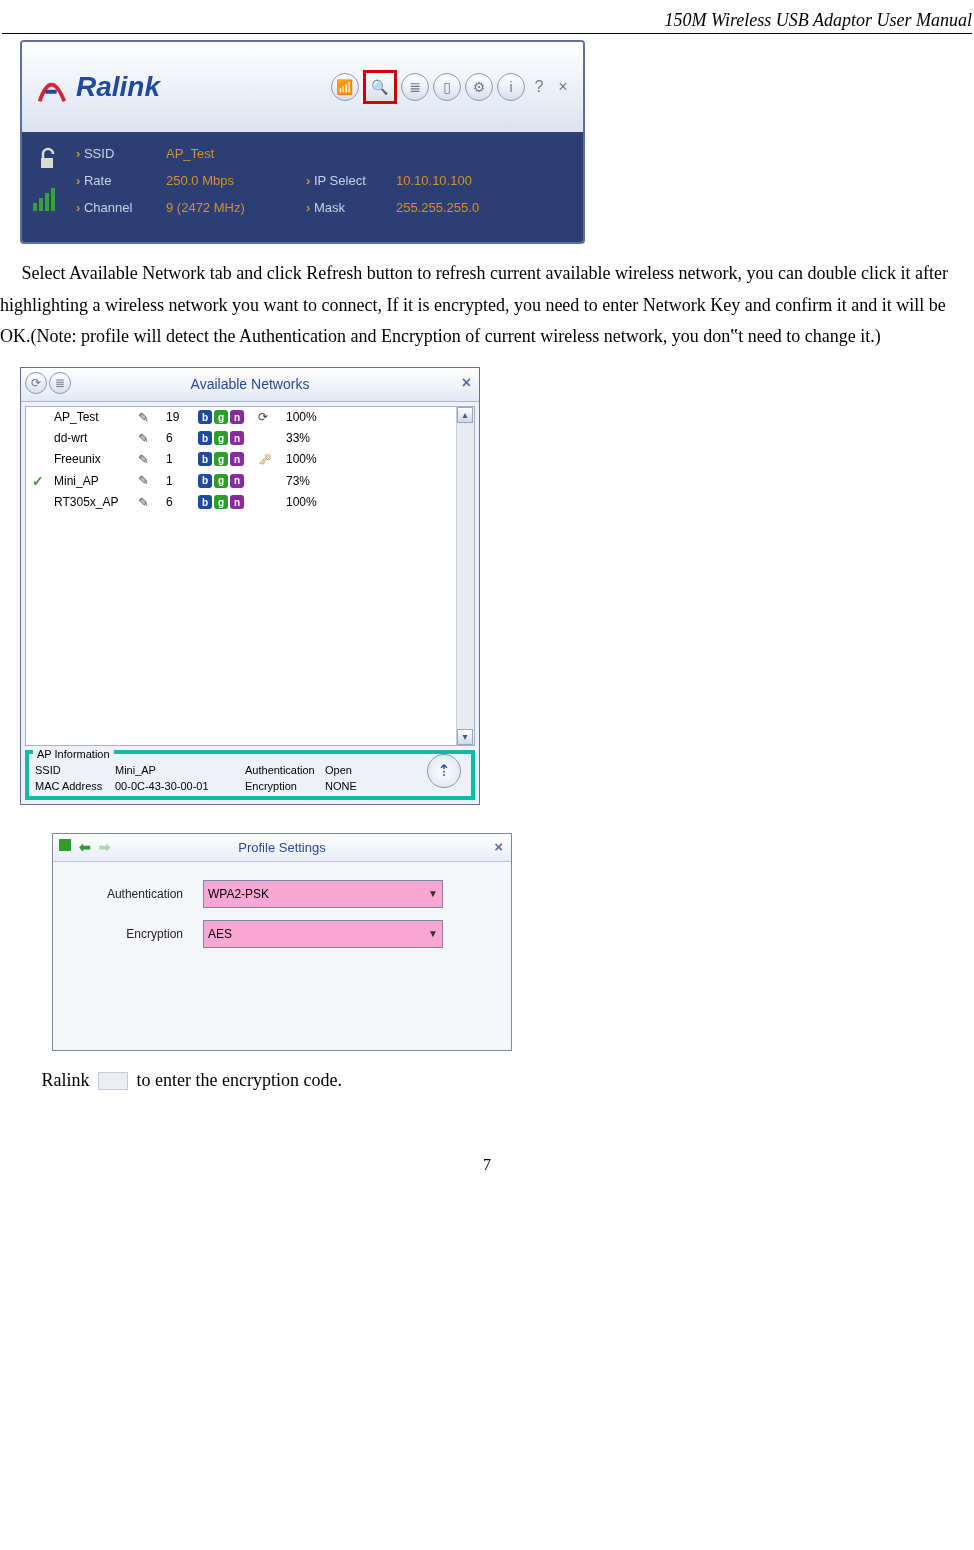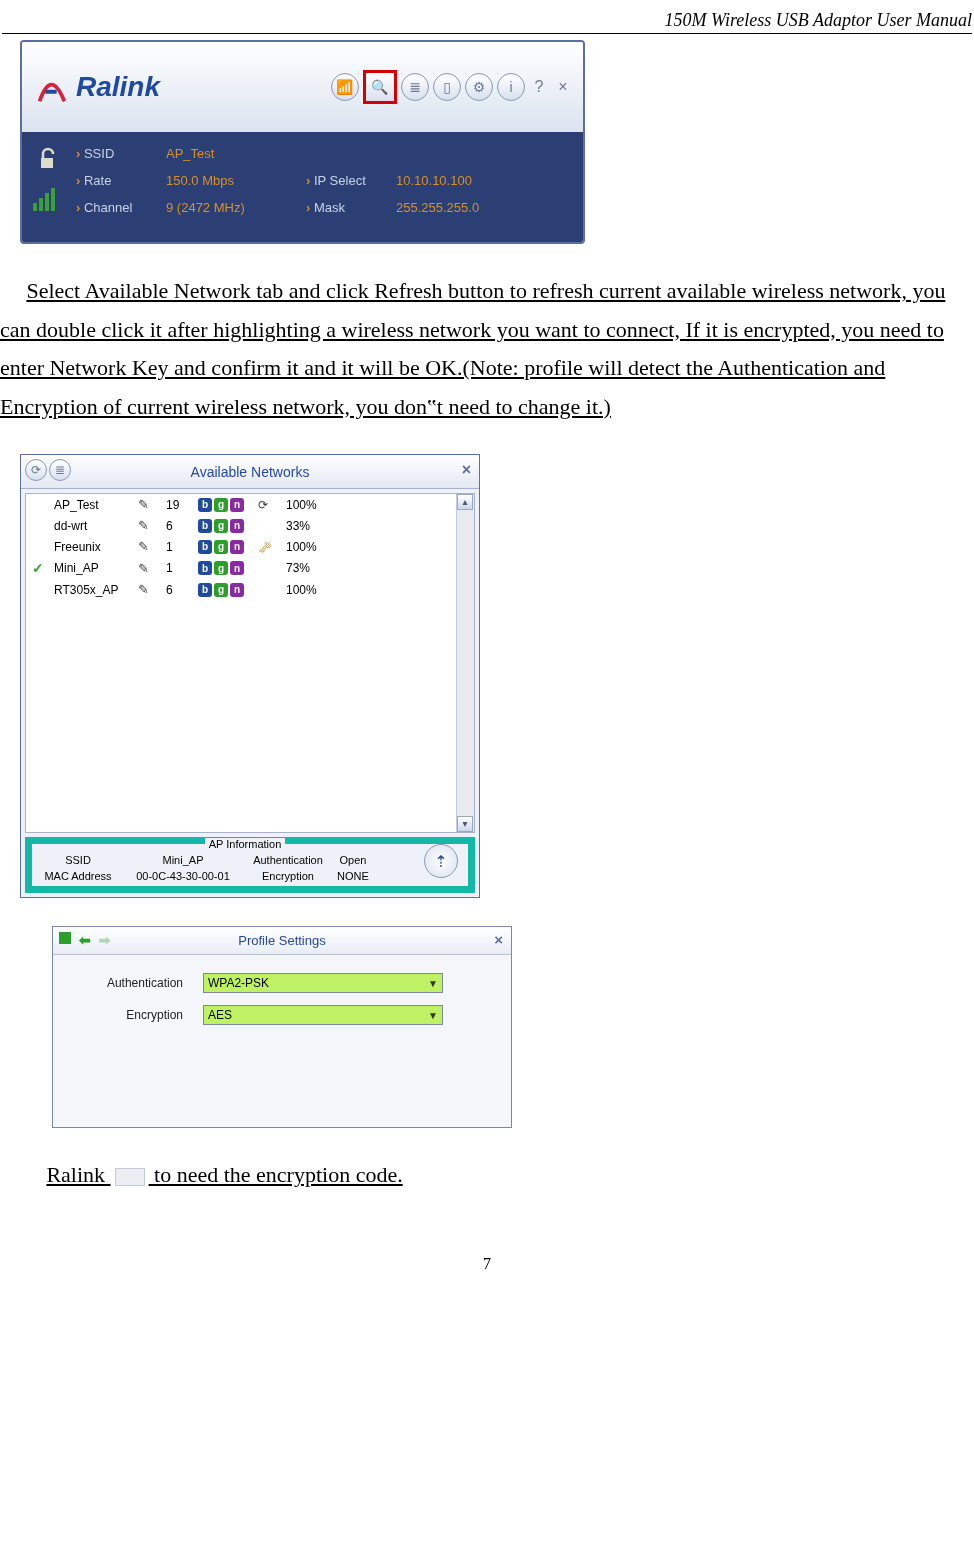--- a/index.html
+++ b/index.html
@@ -18,25 +18,24 @@
     border-bottom: 1.5px solid #000;
     padding-bottom: 2px;
     margin: 0 2px 6px 2px;
   }
   .page-number {
     text-align: center;
     font-size: 16px;
     margin-top: 60px;
   }
   .body-text {
-    font-size: 22px;
+    font-size: 18px;
     line-height: 1.75;
-    margin: 28px 0;
+    margin: 14px 0;
     text-indent: 1.2em;
-    text-decoration: underline;
   }
   
   .ralink-window {
     width: 565px;
     border: 2px solid #5c6fa0;
     border-radius: 4px;
     background: #f0f3f9;
     margin: 4px 0 0 20px;
     overflow: hidden;
   }
@@ -165,23 +164,23 @@
   .scrollbar {
     position:absolute;right:0;top:0;bottom:0;width:18px;
     background:#e8eaf0;border-left:1px solid #c5ccda;
   }
   .scrollbar-btn {
     width:16px;height:16px;background:linear-gradient(#fff,#cfd8e8);
     border:1px solid #9aa7c0;font-size:10px;text-align:center;line-height:14px;color:#4a5a7a;
     position:absolute;left:0;
   }
   .ap-info {
-    border:7px solid #14b8a6;background:#eef1f7;
+    border:4px solid #14b8a6;background:#eef1f7;
     margin:4px;padding: 6px 12px 4px 6px;
-    position:relative;font-size:11px;text-align:center;
+    position:relative;font-size:11px;
   }
   .ap-info-legend {
     position:relative;top:-12px;left:-2px;background:#eef1f7;padding:0 4px;display:inline-block;
   }
   .ap-grid {
     display:grid;grid-template-columns: 80px 130px 80px 50px;row-gap:4px;margin-top:-8px;
   }
   .round-btn {
     position:absolute;right:10px;bottom:8px;
     width:34px;height:34px;border-radius:50%;
@@ -211,21 +210,21 @@
     position:absolute;left:6px;top:5px;display:flex;gap:8px;
   }
   .sq-icon { width:12px;height:12px;display:inline-block; }
   .sq-green { background:#2aa02a; }
   .arrow-green { color:#2aa02a;font-size:14px;font-weight:bold; }
   .profile-close { position:absolute;right:8px;top:4px;font-size:15px;color:#5c6fa0;font-weight:bold; }
   .profile-body { padding: 18px 20px 90px 30px; }
   .profile-row { display:flex;align-items:center;gap:20px;margin-bottom:12px; }
   .profile-row label { width:100px;text-align:right;color:#222; }
   .profile-select {
-    flex:0 0 240px;border:1px solid #7a88a6;background:#bef264;height:20px;
+    flex:0 0 240px;border:1px solid #7a88a6;background:#f9a8d4;height:28px;
     display:flex;align-items:center;justify-content:space-between;padding:0 4px;font-size:12px;
   }
   .profile-select .dd { color:#333;font-size:10px; }
 
   .inline-icon-box {
     display:inline-block;width:30px;height:18px;background:#eceef3;border:1px solid #c4cbd9;vertical-align:middle;margin:0 4px;
   }
 </style>
 </head>
 <body>
@@ -268,21 +267,21 @@
             <rect x="20" y="5" width="4" height="23" fill="#3aa03a"></rect>
         </svg>
       </span>
     </div>
     <div class="ralink-grid">
       <span class="ralink-label">SSID</span>
       <span class="ralink-value">AP_Test</span>
       <span></span>
         <span></span>
       <span class="ralink-label">Rate</span>
-      <span class="ralink-value">150.0 Mbps</span>
+      <span class="ralink-value">250.0 Mbps</span>
       <span class="ralink-label">IP Select</span>
       <span class="ralink-value">10.10.10.100</span>
       <span class="ralink-label">Channel</span>
       <span class="ralink-value">9 (2472 MHz)</span>
       <span class="ralink-label">Mask</span>
       <span class="ralink-value">255.255.255.0</span>
     </div>
   </div>
 </div>
 
@@ -412,16 +411,16 @@
         <span>AES</span>
         <span class="dd">▼</span>
       </div>
     </div>
   </div>
 </div>
 
 <p class="body-text" style="margin-left:20px">
   <span>Ralink</span>
   <span class="inline-icon-box"></span>
-  <span> to need the encryption code.</span>
+  <span> to enter the encryption code.</span>
 </p>
 
 <div class="page-number">7</div>
 
 </body></html>

